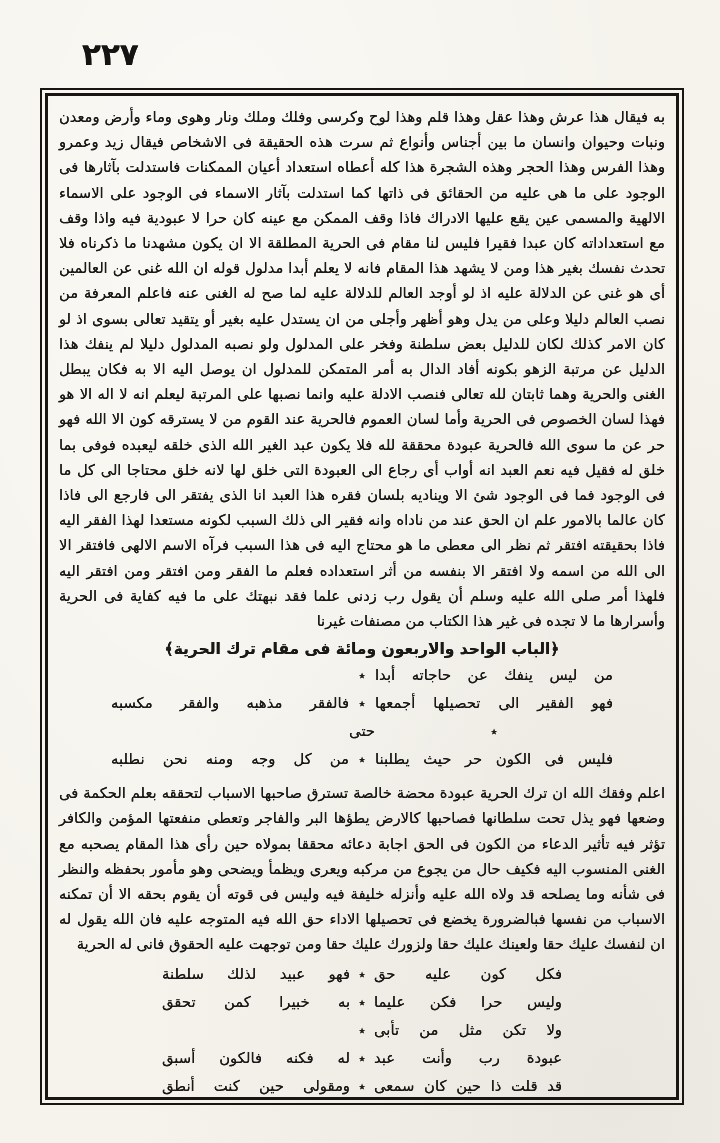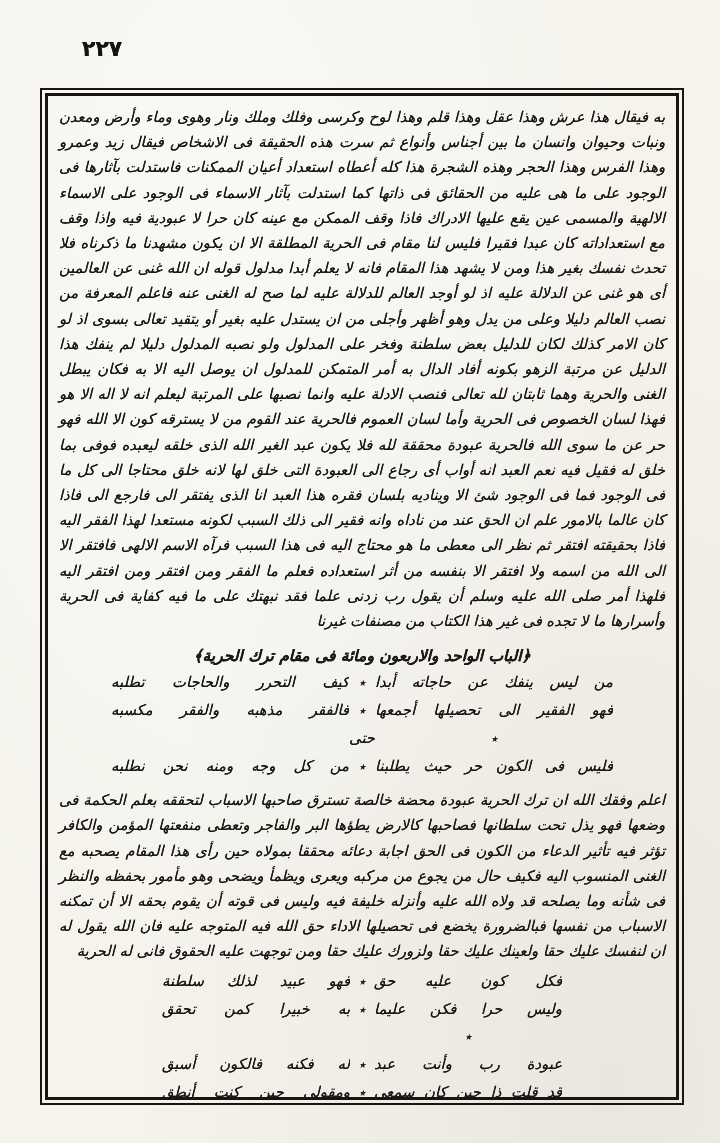--- a/index.html
+++ b/index.html
@@ -10,52 +10,51 @@
     background-image:
       radial-gradient(ellipse at 30% 20%, rgba(255,255,255,.5), rgba(0,0,0,0) 60%),
       radial-gradient(ellipse at 85% 95%, rgba(90,85,70,.08), rgba(0,0,0,0) 55%);
     font-family:"DejaVu Sans", sans-serif;
     color:#1b1917;
     overflow:hidden;
   }
   .page *{box-sizing:border-box;}
   .page-number{
     position:absolute;top:36px;left:82px;
-    font-size:22px;font-weight:700;
+    font-size:31px;font-weight:700;
     letter-spacing:1px;
     color:#161412;
     text-shadow:0 0 .5px currentColor;
   }
   .frame-outer{
     position:absolute;top:88px;left:40px;
     width:644px;height:1017px;
     border:2.5px solid #181512;
     padding:3px;
     background:transparent;
   }
   .frame-inner{
     width:100%;height:100%;
     border:3px solid #181512;
     padding:8px 11px 14px 11px;
     overflow:hidden;
-    font-style:italic;
   }
   .prose{
     direction:rtl;
     font-size:14.7px;
     line-height:25.2px;
     text-align:justify;
     text-shadow:0 0 .35px currentColor;
     margin:0;
   }
   .chapter-heading{
     text-align:center;
     font-size:15.5px;
     font-weight:700;
-    margin:14px 0 3px 0;
+    margin:7px 0 3px 0;
     text-shadow:0 0 .3px currentColor;
   }
   .poem{direction:rtl;margin:3px 0 7px 0;}
   .poem-line{
     display:grid;
     justify-content:center;
     align-items:baseline;
     line-height:27px;
     font-size:14.8px;
     text-shadow:0 0 .35px currentColor;
@@ -85,21 +84,20 @@
     <div class="frame-inner">
 
       <p class="prose">به فيقال هذا عرش وهذا عقل وهذا قلم وهذا لوح وكرسى وفلك وملك ونار وهوى وماء وأرض ومعدن ونبات وحيوان وانسان ما بين أجناس وأنواع ثم سرت هذه الحقيقة فى الاشخاص فيقال زيد وعمرو وهذا الفرس وهذا الحجر وهذه الشجرة هذا كله أعطاه استعداد أعيان الممكنات فاستدلت بآثارها فى الوجود على ما هى عليه من الحقائق فى ذاتها كما استدلت بآثار الاسماء فى الوجود على الاسماء الالهية والمسمى عين يقع عليها الادراك فاذا وقف الممكن مع عينه كان حرا لا عبودية فيه واذا وقف مع استعداداته كان عبدا فقيرا فليس لنا مقام فى الحرية المطلقة الا ان يكون مشهدنا ما ذكرناه فلا تحدث نفسك بغير هذا ومن لا يشهد هذا المقام فانه لا يعلم أبدا مدلول قوله ان الله غنى عن العالمين أى هو غنى عن الدلالة عليه اذ لو أوجد العالم للدلالة عليه لما صح له الغنى عنه فاعلم المعرفة من نصب العالم دليلا وعلى من يدل وهو أظهر وأجلى من ان يستدل عليه بغير أو يتقيد تعالى بسوى اذ لو كان الامر كذلك لكان للدليل بعض سلطنة وفخر على المدلول ولو نصبه المدلول دليلا لم ينفك هذا الدليل عن مرتبة الزهو بكونه أفاد الدال به أمر المتمكن للمدلول ان يوصل اليه الا به فكان يبطل الغنى والحرية وهما ثابتان لله تعالى فنصب الادلة عليه وانما نصبها على المرتبة ليعلم انه لا اله الا هو فهذا لسان الخصوص فى الحرية وأما لسان العموم فالحرية عند القوم من لا يسترقه كون الا الله فهو حر عن ما سوى الله فالحرية عبودة محققة لله فلا يكون عبد الغير الله الذى خلقه ليعبده فوفى بما خلق له فقيل فيه نعم العبد انه أواب أى رجاع الى العبودة التى خلق لها لانه خلق محتاجا الى كل ما فى الوجود فما فى الوجود شئ الا ويناديه بلسان فقره هذا العبد انا الذى يفتقر الى فارجع الى فاذا كان عالما بالامور علم ان الحق عند من ناداه وانه فقير الى ذلك السبب لكونه مستعدا لهذا الفقر اليه فاذا بحقيقته افتقر ثم نظر الى معطى ما هو محتاج اليه فى هذا السبب فرآه الاسم الالهى فافتقر الا الى الله من اسمه ولا افتقر الا بنفسه من أثر استعداده فعلم ما الفقر ومن افتقر ومن افتقر اليه فلهذا أمر صلى الله عليه وسلم أن يقول رب زدنى علما فقد نبهتك على ما فيه كفاية فى الحرية وأسرارها ما لا تجده فى غير هذا الكتاب من مصنفات غيرنا</p>
 
       <div class="chapter-heading">﴿الباب الواحد والاربعون ومائة فى مقام ترك الحرية﴾</div>
 
       <div class="poem poem-wide">
         <div class="poem-line">
           <span class="hemi">من ليس ينفك عن حاجاته أبدا</span>
           <span class="verse-sep">٭</span>
-          <span class="hemi">كيف التحرر والحاجات تطلبه</span>
         </div>
         <div class="poem-line">
           <span class="hemi">فهو الفقير الى تحصيلها أجمعها</span>
           <span class="verse-sep">٭</span>
           <span class="hemi">فالفقر مذهبه والفقر مكسبه</span>
         </div>
         <div class="poem-line">
           <span class="verse-sep">٭</span>
           <span class="hemi">حتى فقير فى المنطوق مذهبه</span>
         </div>
@@ -117,20 +115,21 @@
           <span class="hemi">فكل كون عليه حق</span>
           <span class="verse-sep">٭</span>
           <span class="hemi">فهو عبيد لذلك سلطنة</span>
         </div>
         <div class="poem-line">
           <span class="hemi">وليس حرا فكن عليما</span>
           <span class="verse-sep">٭</span>
           <span class="hemi">به خبيرا كمن تحقق</span>
         </div>
         <div class="poem-line">
+          <span class="hemi">ولا تكن مثل من تأبى</span>
           <span class="verse-sep">٭</span>
         </div>
         <div class="poem-line">
           <span class="hemi">عبودة رب وأنت عبد</span>
           <span class="verse-sep">٭</span>
           <span class="hemi">له فكنه فالكون أسبق</span>
         </div>
         <div class="poem-line">
           <span class="hemi">قد قلت ذا حين كان سمعى</span>
           <span class="verse-sep">٭</span>

